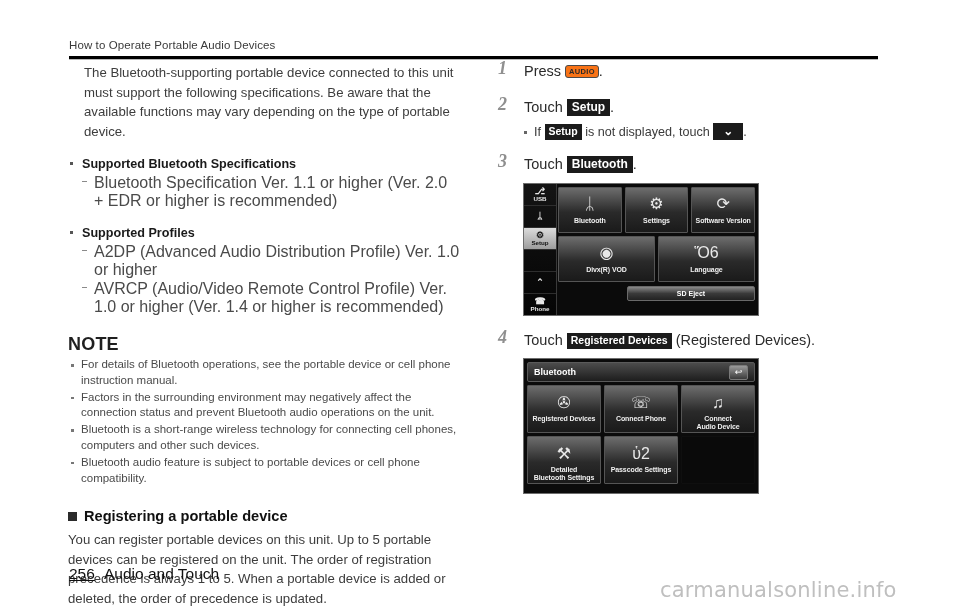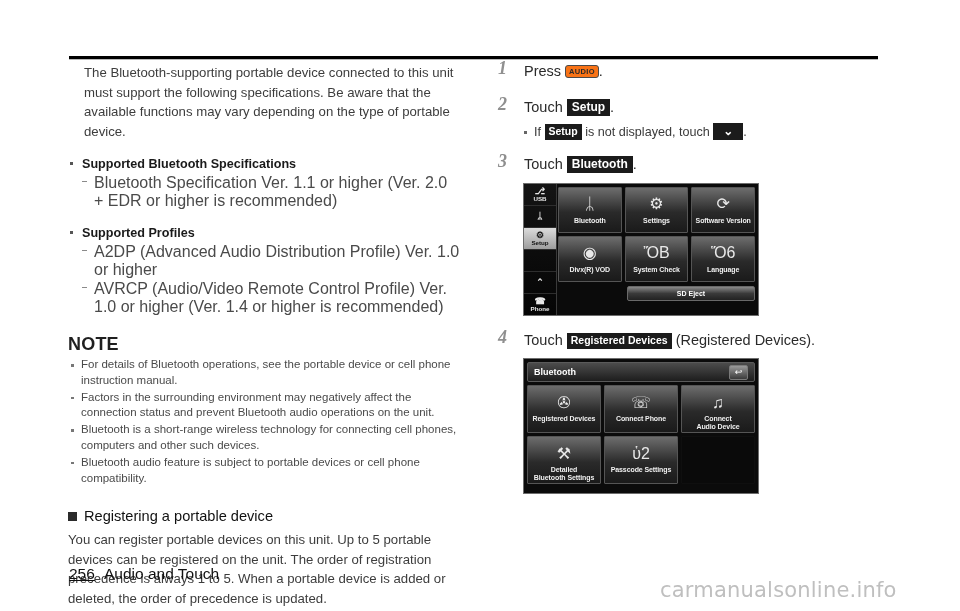--- a/index.html
+++ b/index.html
@@ -57,21 +57,21 @@
   ul.note > li{
     position:relative;padding-left:13px;margin-top:1px;
     font-size:11.5px;color:#4a4a4a;line-height:15.8px;
   }
   ul.note > li > .bdot{
     position:absolute;left:3px;top:7px;width:2.5px;height:2.5px;background:#777;
   }
 
   .sec-head{
     margin-top:22px;display:flex;align-items:center;gap:7px;
-    font-size:14.6px;font-weight:normal;color:#111;
+    font-size:14.6px;font-weight:bold;color:#111;
   }
   .sec-head .sq{width:9px;height:9px;background:#2b2b2b;display:inline-block;}
 
   .sec-body{margin-top:6px;font-size:13.2px;line-height:19.5px;color:#3d3d3d;}
 
   
   .step{position:relative;padding-left:26px;margin-bottom:4px;}
   .step .num{
     position:absolute;left:0;top:-2px;
     font-size:18px;font-weight:bold;font-style:italic;color:#8f8f8f;
@@ -187,20 +187,21 @@
     position:absolute;left:660px;top:578px;
     font-size:21px;color:#bfbfbf;letter-spacing:.2px;
     font-family:"DejaVu Sans", sans-serif;
   }
 </style>
 </head>
 <body>
 
 <div class="page">
 
+  <div class="hdr-title">How to Operate Portable Audio Devices</div>
   <div class="hdr-rule"></div>
 
   <div class="col-left">
     <p class="body">The Bluetooth-supporting portable device connected to this unit must support the following specifications. Be aware that the available functions may vary depending on the type of portable device.</p>
 
     <ul class="lvl1">
       <li>
         <span class="bdot"></span>
         <span>Supported Bluetooth Specifications</span>
         <ul class="lvl2">
@@ -303,24 +304,20 @@
             <span class="ic">⟳</span>
             <span class="lb">Software Version</span>
           </div>
         </div>
         <div class="trow">
           <div class="tile">
             <span class="ic">◉</span>
             <span class="lb">Divx(R) VOD</span>
           </div>
           <div class="tile">
-            <span class="ic">ὌB</span>
-            <span class="lb">System Check</span>
-          </div>
-          <div class="tile">
             <span class="ic">Ὅ6</span>
             <span class="lb">Language</span>
           </div>
         </div>
         <div class="eject-row">
           <div class="eject">SD Eject</div>
         </div>
       </div>
     </div>
 

